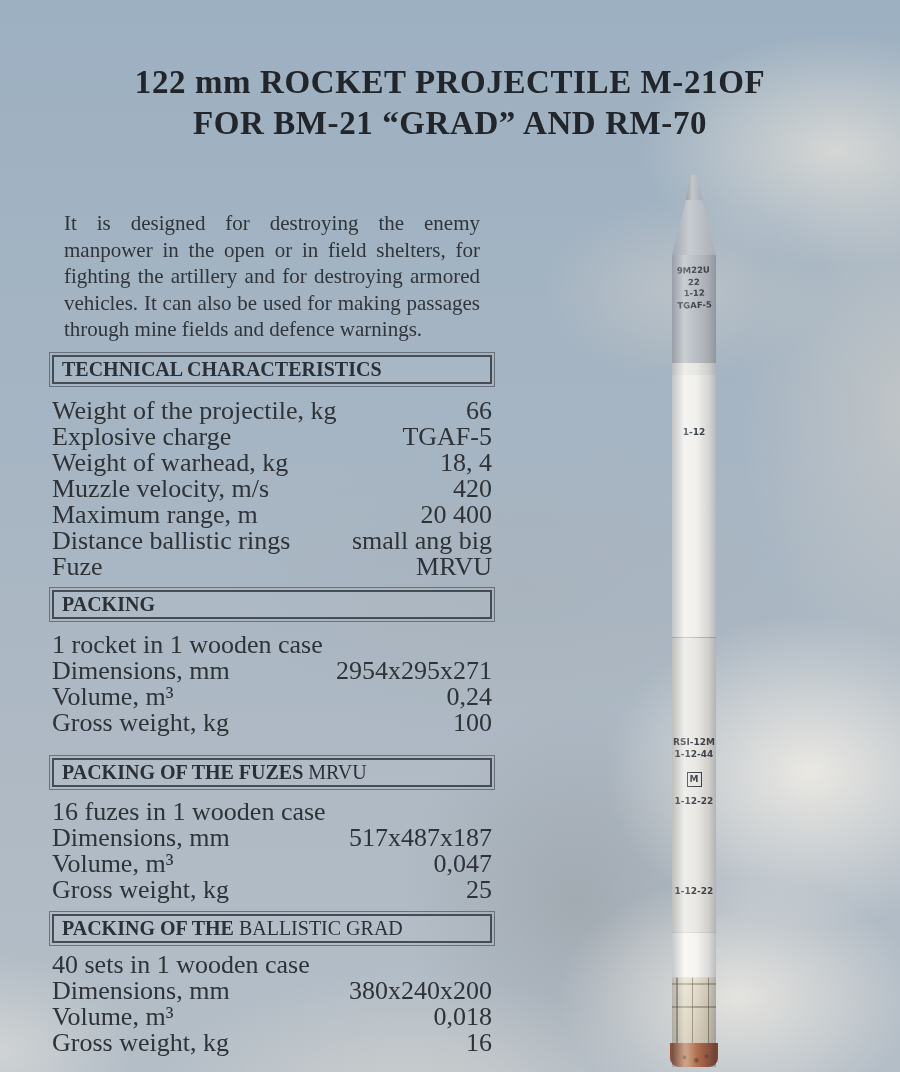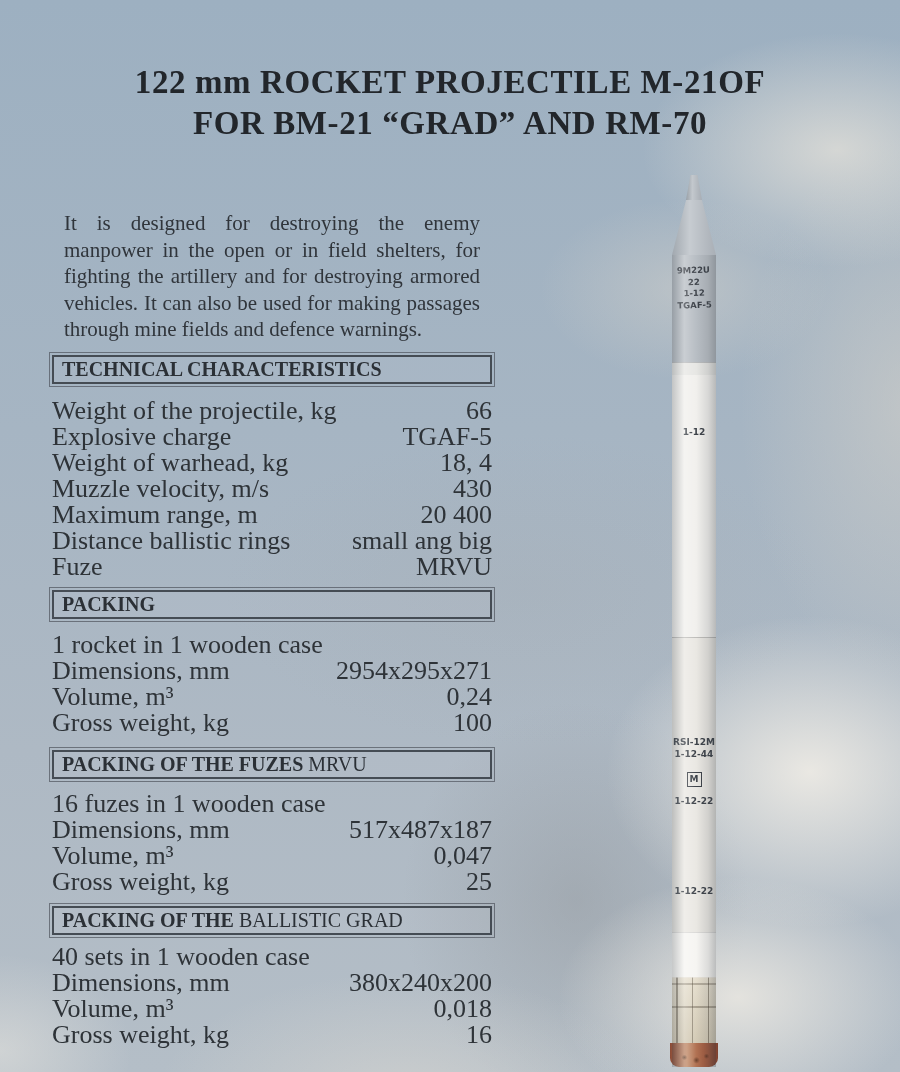--- a/index.html
+++ b/index.html
@@ -26,21 +26,21 @@
   .title span{display:block;}
   .left-col{position:absolute;left:52px;top:198px;width:440px;color:#2c3036;}
   .intro{margin:12px;font-size:21px;line-height:26.5px;height:133px;overflow:hidden;
     text-align:justify;color:#30353b;}
   .sec-head{
     border:2px solid #454c54;outline:1px solid rgba(70,76,84,.65);outline-offset:2px;
     padding:1px 8px 2px 8px;font-size:20px;line-height:22px;font-weight:bold;color:#2b3036;
     background:rgba(255,255,255,.04);
   }
   .hr{font-weight:normal;}
-  .m-sec0{margin-top:12px;} .m-sec1{margin-top:10px;} .m-sec2{margin-top:14px;} .m-sec3{margin-top:11px;}
+  .m-sec0{margin-top:12px;} .m-sec1{margin-top:10px;} .m-sec2{margin-top:22px;} .m-sec3{margin-top:11px;}
   .rows{font-size:26px;line-height:26px;color:#2e3338;}
   .rows-m0{margin-top:14px;} .rows-m1{margin-top:13px;} .rows-m2{margin-top:12px;} .rows-m3{margin-top:9px;}
   .row{display:flex;justify-content:space-between;}
   .lab{text-align:left;} .val{text-align:right;white-space:nowrap;}
   .note{display:block;}
 
   
   .rocket{position:absolute;left:672px;top:175px;width:44px;height:892px;}
   .rocket::after{content:"";position:absolute;left:0;right:0;top:80px;bottom:0;
     background:linear-gradient(90deg, rgba(55,65,75,.25) 0%, rgba(255,255,255,.25) 28%,
@@ -105,21 +105,21 @@
       <div class="row">
           <span class="lab">Explosive charge</span>
           <span class="val">TGAF-5</span>
         </div>
       <div class="row">
           <span class="lab">Weight of warhead, kg</span>
           <span class="val">18, 4</span>
         </div>
       <div class="row">
           <span class="lab">Muzzle velocity, m/s</span>
-          <span class="val">430</span>
+          <span class="val">420</span>
         </div>
       <div class="row">
           <span class="lab">Maximum range, m</span>
           <span class="val">20 400</span>
         </div>
       <div class="row">
           <span class="lab">Distance ballistic rings</span>
           <span class="val">small ang big</span>
         </div>
       <div class="row">

